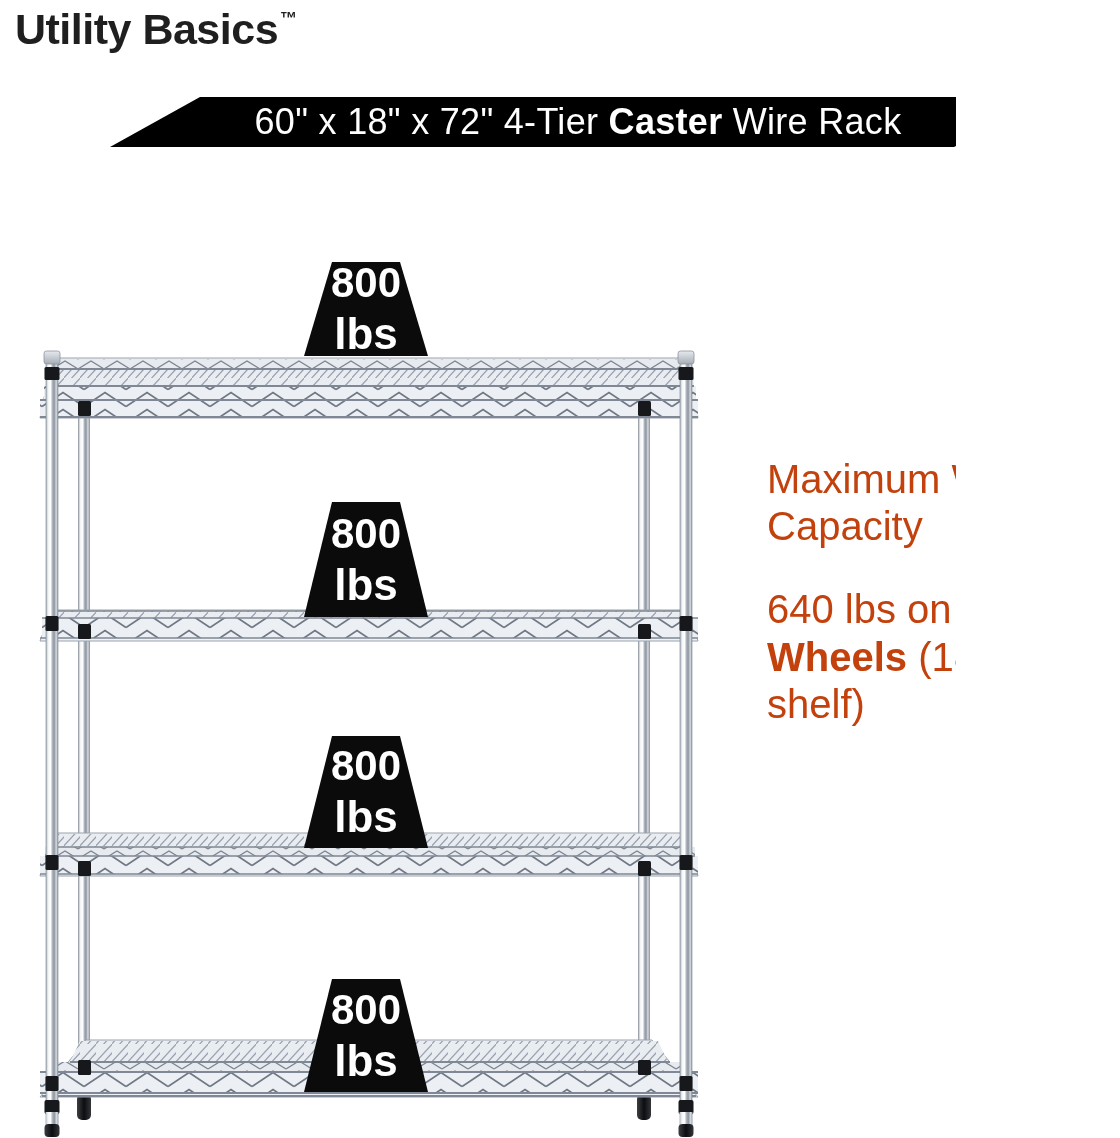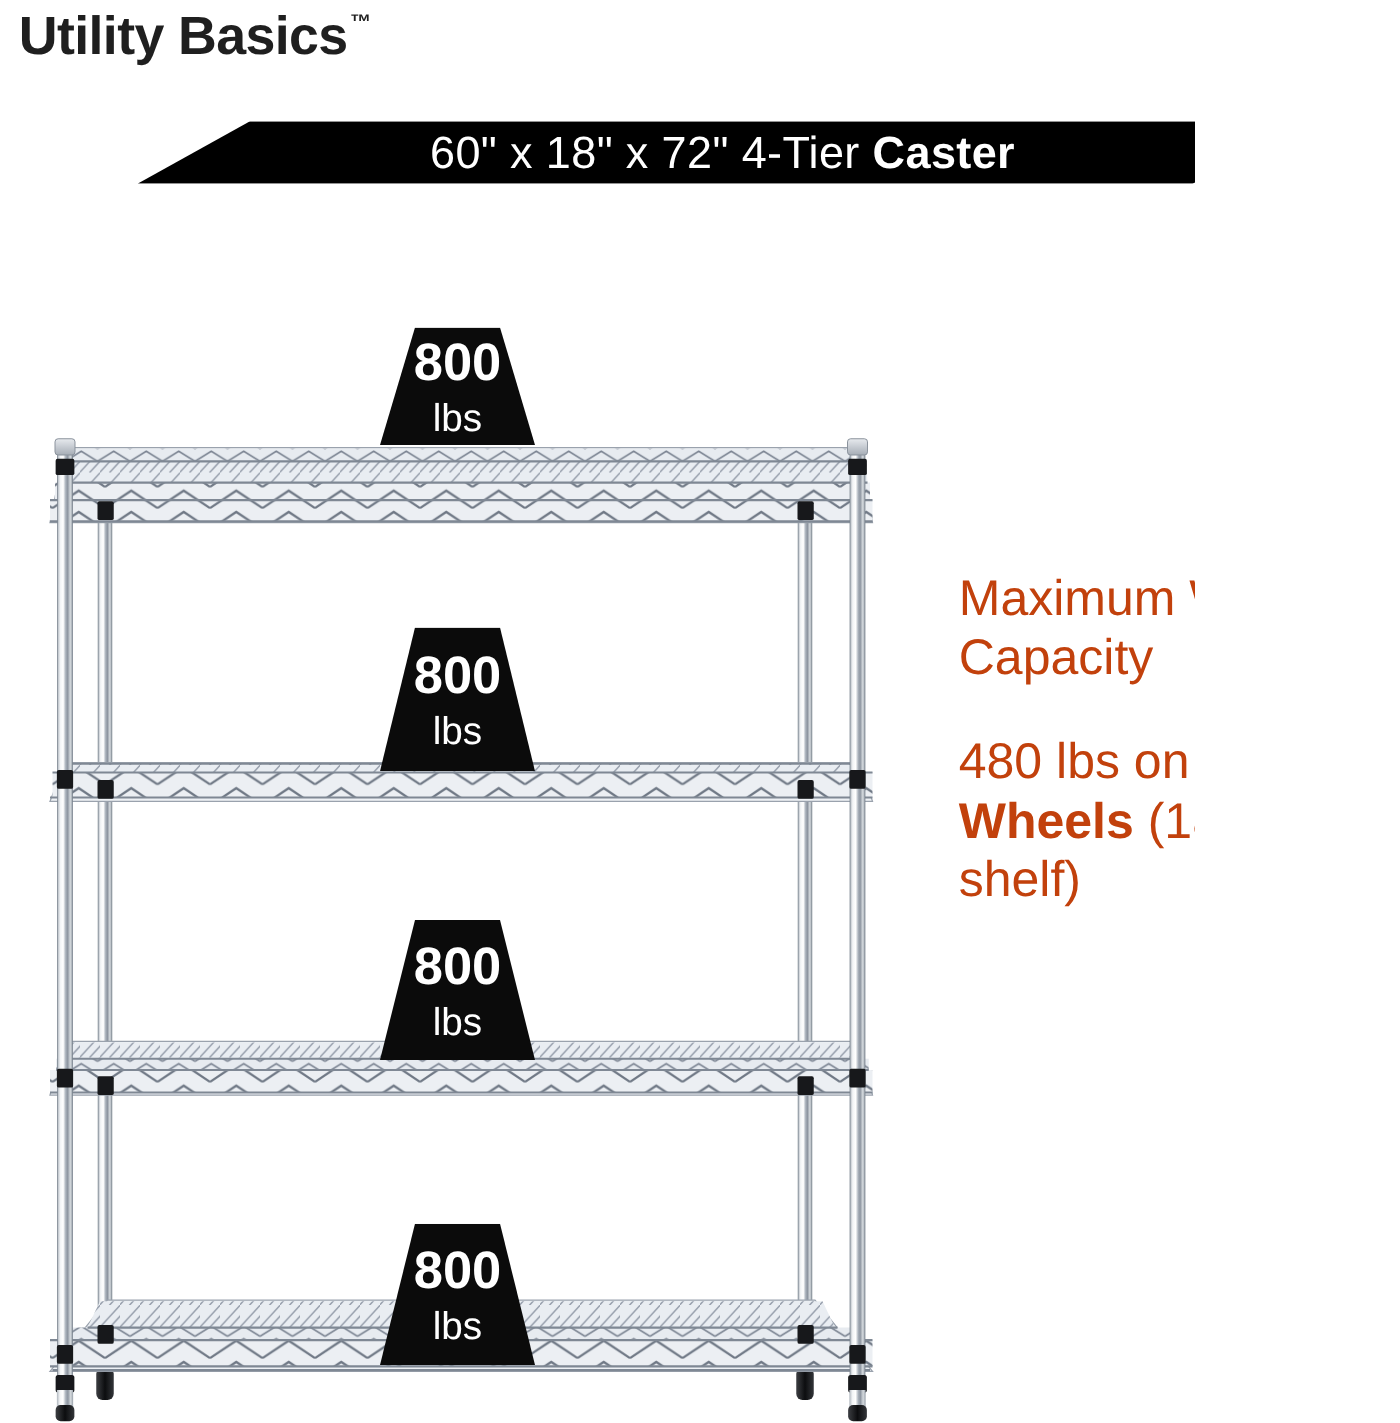--- a/index.html
+++ b/index.html
@@ -22,36 +22,36 @@
   
   .rack{position:absolute;left:0;top:0;width:1120px;height:1138px;}
   
   .weight{
     position:absolute;width:124px;background:#0b0b0b;color:#fff;
     clip-path:polygon(28px 0,96px 0,124px 100%,0 100%);
     display:flex;flex-direction:column;align-items:center;justify-content:center;
     gap:8px;text-align:center;
   }
   .w-val{font-size:42px;font-weight:700;line-height:1;}
-  .w-unit{font-size:31px;font-weight:400;line-height:1;}
+  .w-unit{font-size:44px;font-weight:700;line-height:1;}
   
   .info{position:absolute;left:723px;top:456px;width:392px;
         font-size:40px;line-height:1.18;color:#c2410c;margin-left:44px;}
   .info .heading{margin:0 0 36px 0;font-weight:400;}
   .info p{margin:0 0 36px 0;}
   .info b{font-weight:700;}
 </style>
 </head>
 <body>
 
 <div class="stage">
 
   <div class="logo"><span>Utility Basics</span><span class="tm">™</span></div>
 
-  <div class="banner"><span>60" x 18" x 72" 4-Tier </span><span class="b-bold">Caster</span></div>
+  <div class="banner"><span>60" x 18" x 72" 4-Tier </span><span class="b-bold">Caster</span><span> Wire Rack</span></div>
 
   <svg class="rack" viewBox="0 0 1120 1138" aria-hidden="true">
     <defs>
       <linearGradient id="chrome" x1="0" y1="0" x2="1" y2="0">
         <stop offset="0" stop-color="#aeb5bd"></stop>
         <stop offset="0.18" stop-color="#f2f4f6"></stop>
         <stop offset="0.38" stop-color="#ffffff"></stop>
         <stop offset="0.55" stop-color="#a8b0ba"></stop>
         <stop offset="0.68" stop-color="#8d95a0"></stop>
         <stop offset="0.85" stop-color="#d5dade"></stop>
@@ -169,16 +169,16 @@
     <div class="w-val">800</div>
     <div class="w-unit">lbs</div>
   </div>
   <div class="weight" style="left:304px;top:979px;height:113px;">
     <div class="w-val">800</div>
     <div class="w-unit">lbs</div>
   </div>
 
   <div class="info">
     <p class="heading">Maximum Weight Capacity</p>
-    <p><span>480 lbs on </span><b>Caster Wheels</b><span> (180 lbs per shelf)</span></p>
+    <p><span>640 lbs on </span><b>Caster Wheels</b><span> (180 lbs per shelf)</span></p>
   </div>
 
 </div>
 
 </body></html>

